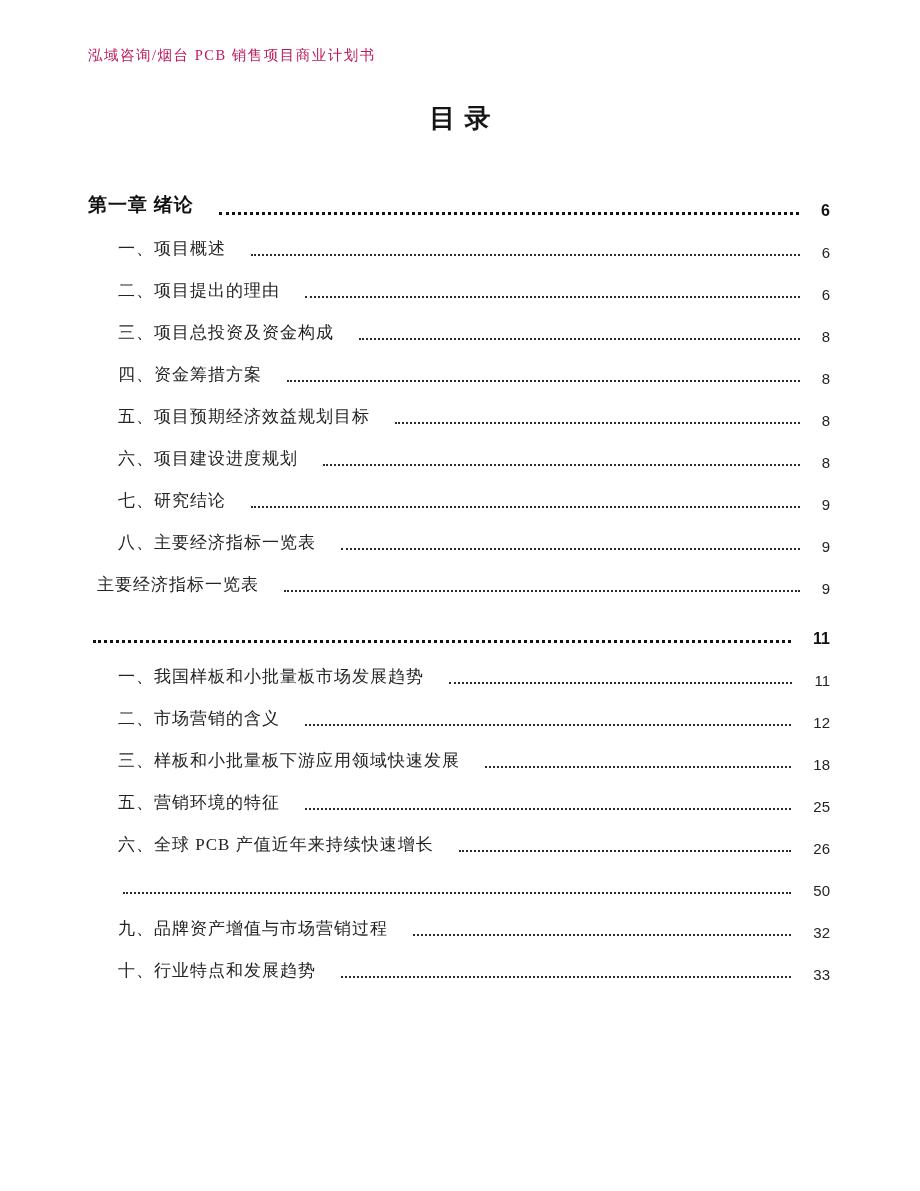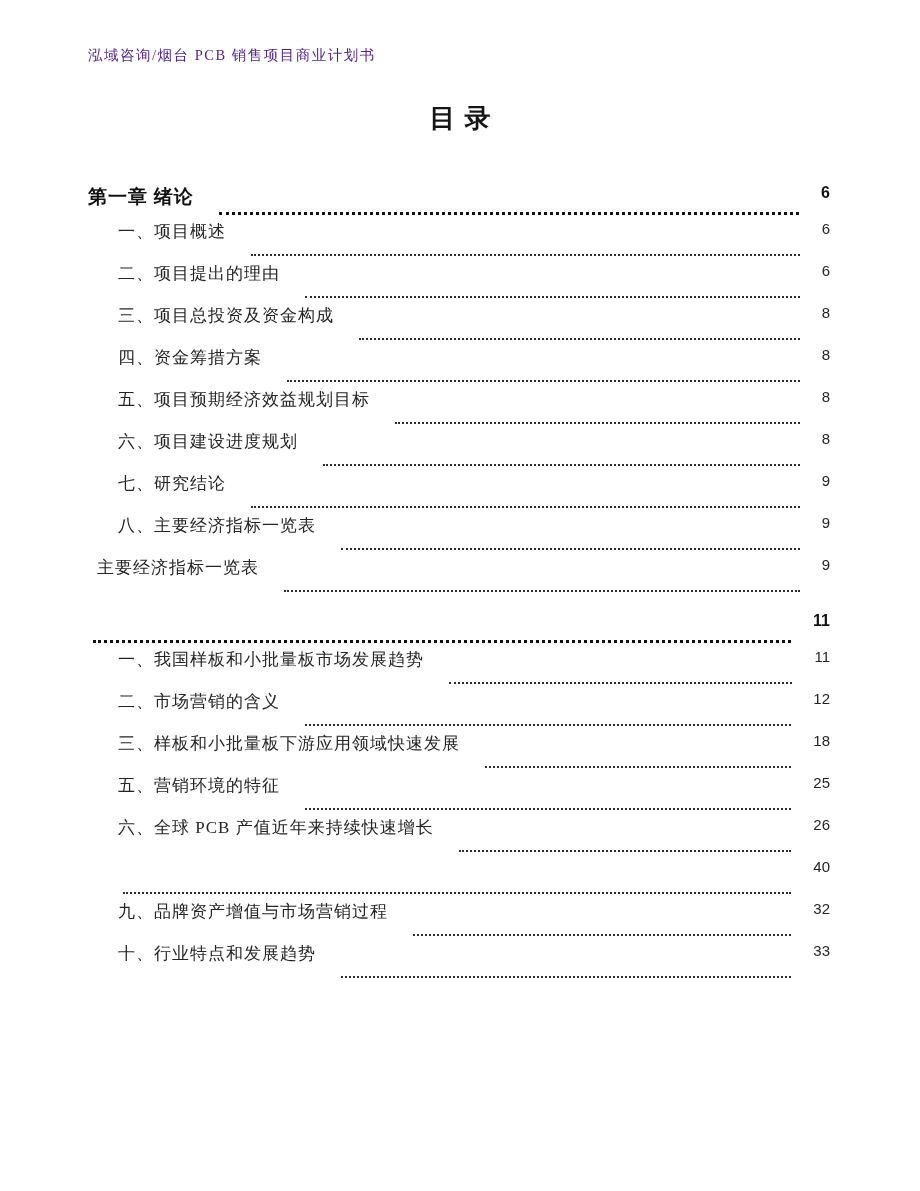--- a/index.html
+++ b/index.html
@@ -15,21 +15,21 @@
     overflow: hidden;
     font-family: "Liberation Serif", "DejaVu Serif", serif;
     color: #1f1f1f;
   }
   .doc-header {
     position: absolute;
     left: 88px;
     top: 46px;
     font-size: 14.5px;
     letter-spacing: 1.5px;
-    color: #4c1d95;
+    color: #be185d;
     white-space: nowrap;
   }
   .toc-title {
     position: absolute;
     top: 101px;
     left: 0;
     width: 100%;
     text-align: center;
     font-size: 26px;
     font-weight: 700;
@@ -38,20 +38,21 @@
     color: #151515;
   }
   .toc {
     position: absolute;
     left: 88px;
     top: 184px;
     width: 742px;
   }
   .row {
     display: flex;
+    align-items: flex-end;
     gap: 20px;
   }
   .row .label {
     white-space: nowrap;
     letter-spacing: 1px;
   }
   .leader {
     flex: 1 1 auto;
     min-width: 12px;
     margin: 0 2px 6px 5px;
@@ -184,21 +185,21 @@
           <span class="leader"></span>
           <span class="page-num">25</span>
         </div>
         <div class="row item-row">
           <span class="label">六、全球 PCB 产值近年来持续快速增长</span>
           <span class="leader"></span>
           <span class="page-num">26</span>
         </div>
         <div class="row item-row">
           <span class="leader"></span>
-          <span class="page-num">40</span>
+          <span class="page-num">50</span>
         </div>
         <div class="row item-row">
           <span class="label">九、品牌资产增值与市场营销过程</span>
           <span class="leader"></span>
           <span class="page-num">32</span>
         </div>
         <div class="row item-row">
           <span class="label">十、行业特点和发展趋势</span>
           <span class="leader"></span>
           <span class="page-num">33</span>

